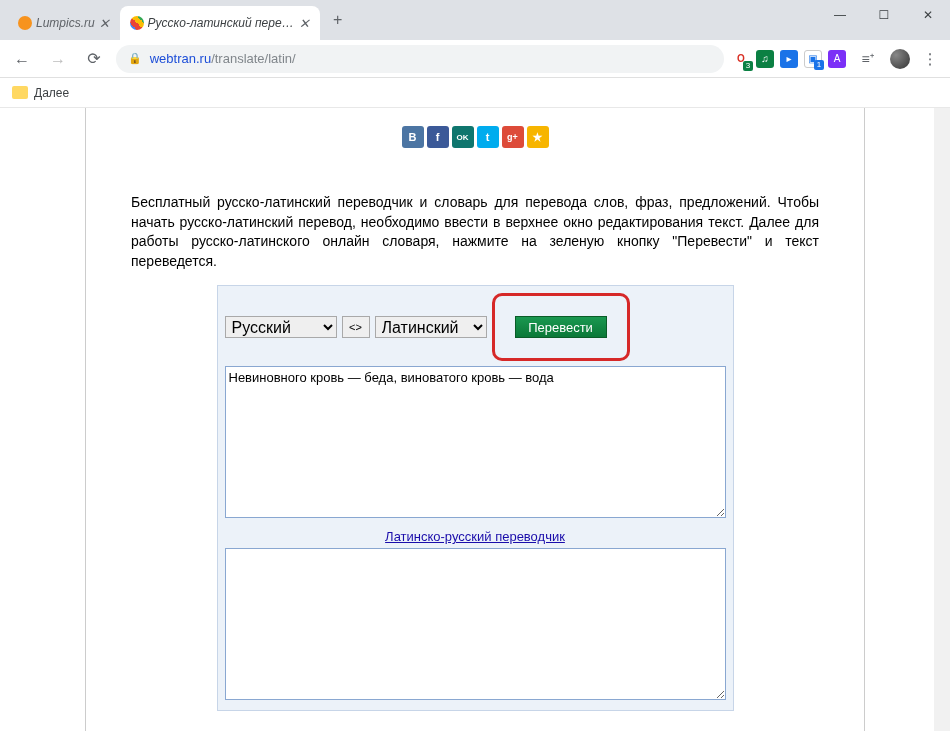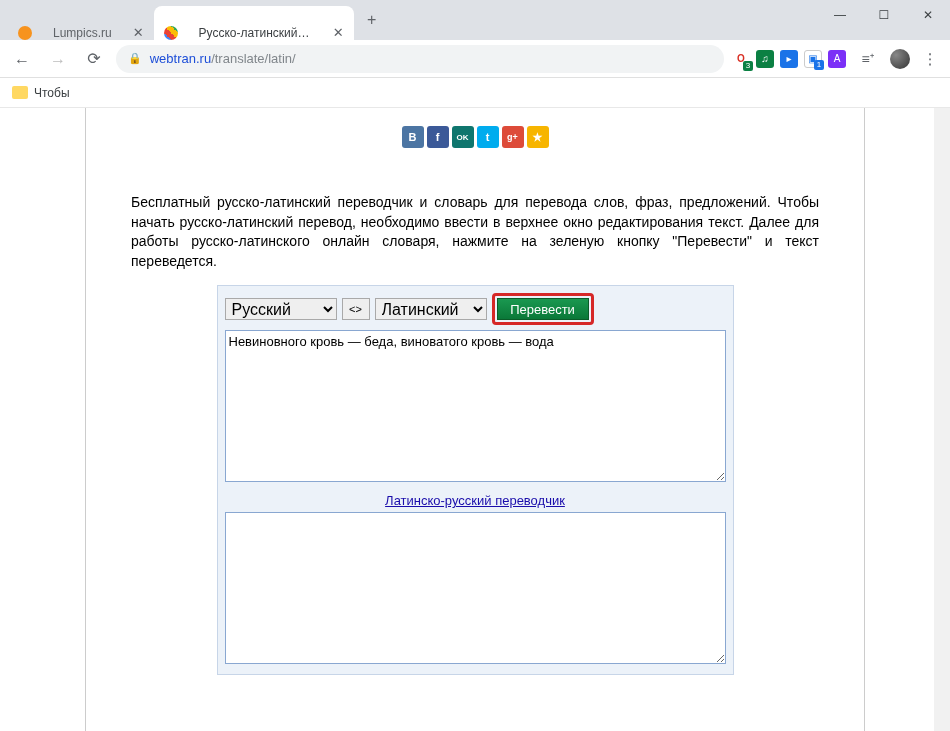--- a/index.html
+++ b/index.html
@@ -1,21 +1,21 @@
 <!DOCTYPE html>
 <html><head>
 <meta charset="utf-8">
 <style>
 * { box-sizing: border-box; margin: 0; padding: 0; }
 body { font-family: Arial, sans-serif; font-size: 13px; background: #fff; width: 950px; height: 731px; overflow: hidden; }
 
 
 .chrome-top { background: #dee1e6; height: 40px; display: flex; align-items: flex-end; position: relative; }
 .tabs { display: flex; align-items: flex-end; height: 100%; padding-left: 8px; }
-.tab { height: 34px; display: flex; align-items: flex-end; padding: 0 10px; border-radius: 8px 8px 0 0; font-size: 12px; color: #5f6368; gap: 21px; max-width: 200px; }
+.tab { height: 34px; display: flex; align-items: center; padding: 0 10px; border-radius: 8px 8px 0 0; font-size: 12px; color: #5f6368; gap: 4px; max-width: 200px; font-style: italic; }
 .tab.inactive { background: transparent; }
 .tab.active { background: #fff; color: #3c4043; }
 .tab .favicon { width: 14px; height: 14px; border-radius: 50%; flex-shrink: 0; }
 .tab .tab-title { white-space: nowrap; overflow: hidden; text-overflow: ellipsis; flex: 1; }
 .tab .close { color: #5f6368; font-size: 13px; }
 .newtab { width: 28px; height: 28px; display: flex; align-items: center; justify-content: center; color: #5f6368; font-size: 16px; margin-left: 4px; align-self: center; }
 .window-controls { position: absolute; right: 0; top: 0; display: flex; height: 30px; }
 .wc { width: 44px; display: flex; align-items: center; justify-content: center; color: #3c4043; font-size: 12px; }
 
 
@@ -39,21 +39,21 @@
 
 .viewport { height: 623px; overflow-y: auto; background: #fff; position: relative; }
 .page { width: 780px; margin: 0 auto; border-left: 1px solid #ccc; border-right: 1px solid #ccc; min-height: 720px; padding: 18px 45px 30px; }
 .social { display: flex; justify-content: center; gap: 3px; margin-bottom: 45px; }
 .sbtn { width: 22px; height: 22px; display: flex; align-items: center; justify-content: center; color: #fff; font-size: 11px; font-weight: bold; border-radius: 3px; }
 .intro { font-size: 14px; line-height: 1.4; text-align: justify; color: #000; margin-bottom: 14px; }
 .translator-box { background: #ecf2f9; border: 1px solid #c7d5e8; padding: 7px; width: 517px; margin: 0 auto; }
 .ctrl-row { display: flex; gap: 5px; align-items: center; margin-bottom: 5px; }
 .sel { border: 1px solid #a9a9a9; background: #efefef; font-size: 16px; height: 22px; width: 112px; padding: 0 2px; }
 .swap { border: 1px solid #a9a9a9; background: #efefef; height: 22px; width: 28px; font-size: 11px; text-align: center; line-height: 20px; }
-.translate-wrap { border: 3px solid #d62828; border-radius: 4px; padding: 2px; }
+.translate-wrap { border: 3px solid #d62828; border-radius: 10px; padding: 20px; }
 .translate-btn { background: linear-gradient(#1a9850, #0a7838); border: 1px solid #0a5c28; color: #fff; font-size: 13px; height: 22px; width: 92px; cursor: pointer; }
 .input-area { width: 100%; height: 152px; border: 1px solid #89a7d1; resize: both; font-family: Arial; font-size: 13px; padding: 3px; background: #fff; }
 .reverse-link { text-align: center; margin: 8px 0 4px; }
 .reverse-link a { color: #1a0dab; text-decoration: underline; font-size: 13px; }
 .output-area { width: 100%; height: 152px; border: 1px solid #89a7d1; background: #fff; padding: 3px; font-family: Arial; font-size: 13px; resize: both; }
 .vscroll { position: absolute; right: 0; top: 0; width: 16px; height: 100%; background: #f1f1f1; }
 </style>
 </head>
 <body>
 
@@ -99,21 +99,21 @@
       </div>
     <div class="ext-icon" style="background:#7b2ff7">A</div>
   </div>
   <div class="nav-btn" style="font-size:14px">≡⁺</div>
   <div class="avatar"></div>
   <div class="menu-dots">⋮</div>
 </div>
 
 <div class="bookmarks">
   <div class="bm-folder"></div>
-  <span>Чтобы</span>
+  <span>Далее</span>
 </div>
 
 <div class="viewport">
   <div class="vscroll"></div>
   <div class="page">
 
     <div class="social">
       <div class="sbtn" style="background:#4c75a3">B</div>
       <div class="sbtn" style="background:#3b5998">f</div>
       <div class="sbtn" style="background:#0f766e;font-size:8px">OK</div>

